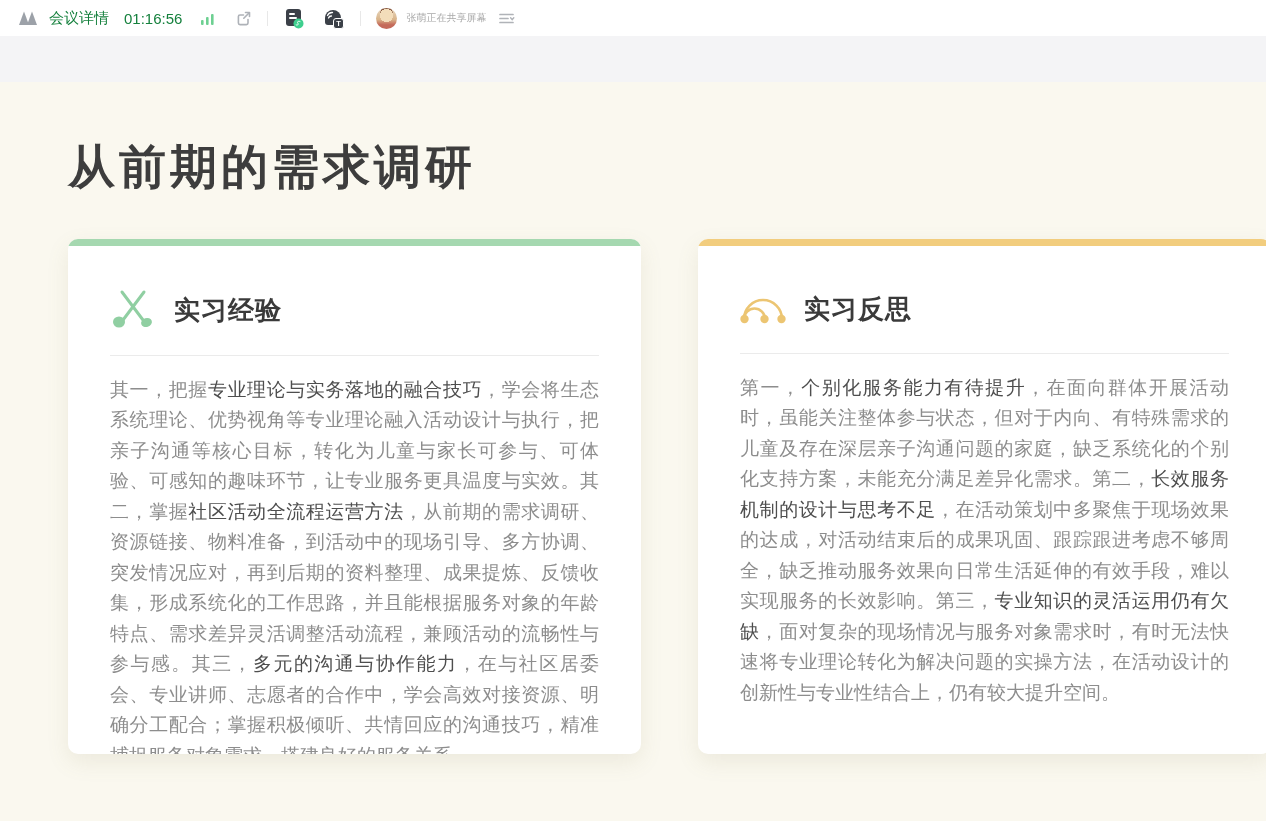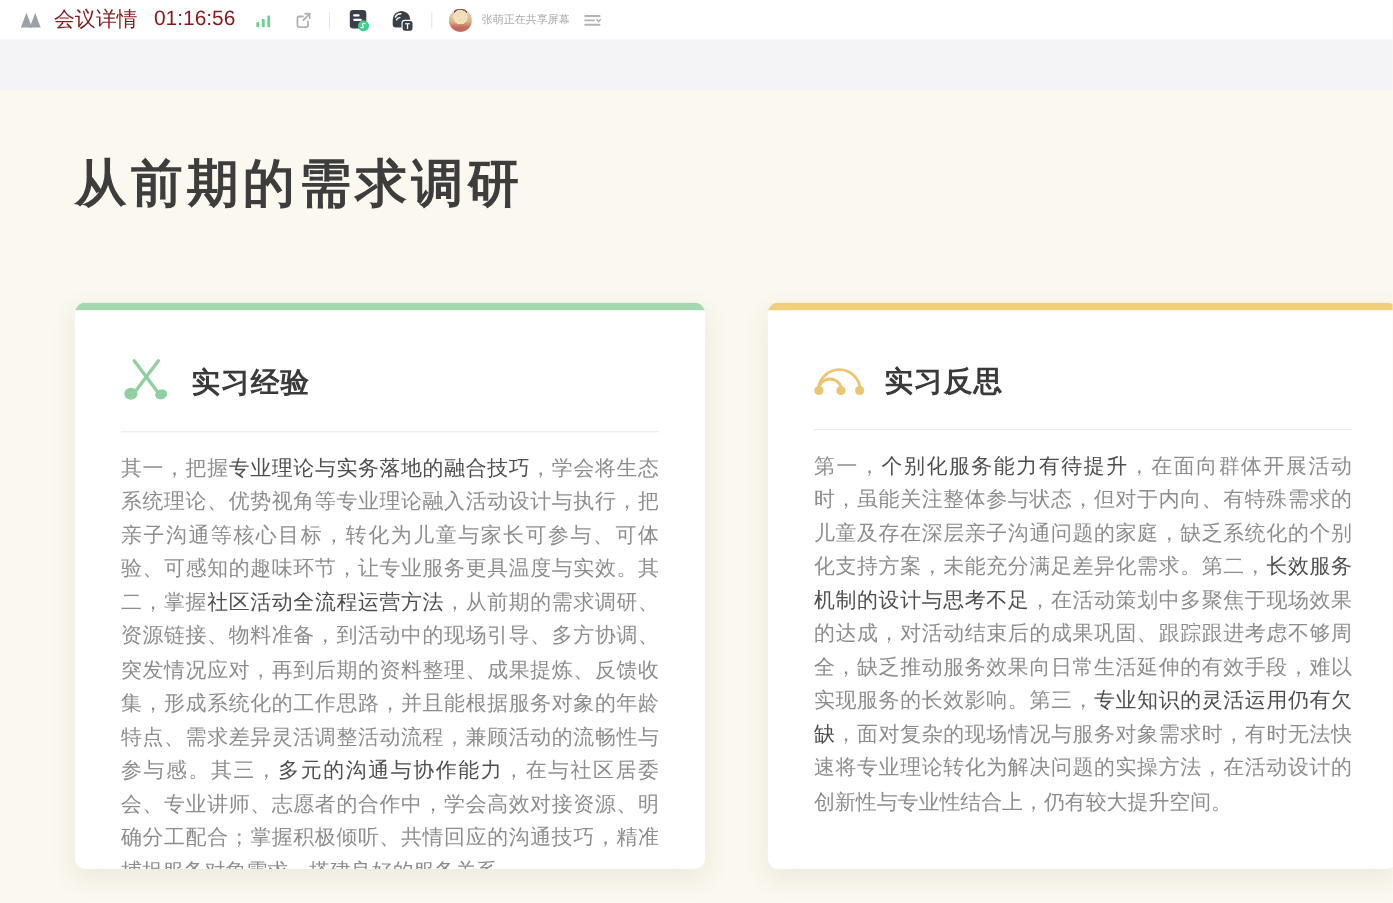--- a/index.html
+++ b/index.html
@@ -9,21 +9,21 @@
     font-family:"Liberation Sans", sans-serif;
     background:#faf8ef;
   }
 
   
   .topbar {
     height:36px; background:#ffffff;
     display:flex; align-items:center;
     padding:0 10px; white-space:nowrap;
   }
-  .tb-gray { color:#7f1d1d; font-size:19px;text-align:center; }
+  .tb-gray { color:#15803d; font-size:15px;text-align:center; }
   .tb-share-text { color:#a9a9a9; font-size:10px; }
   .tb-sep { width:1px; height:15px; background:#e8e8e8; margin:0 15px; }
   .tb-icon { flex:none; display:inline-flex; align-items:center; justify-content:center; }
   .logo-icon { margin-left:6px; color:#9ca1a8; }
   .meeting-label { margin-left:9px; }
   .timer { margin-left:15px; }
   .signal-icon { margin-left:18px; color:#6ed092; }
   .external-icon { margin-left:20px; color:#aeb2b8; }
   .dark-app-icon { color:#3b4048; }
   .dark-app-icon + .dark-app-icon { margin-left:15px; }
@@ -47,21 +47,20 @@
     margin:0; font-size:47px; font-weight:800;
     color:#3d3d3d; letter-spacing:4px; line-height:1.25;
   }
 
   .cards { display:flex; gap:57px; margin-top:42px; height:515px; }
   .card {
     flex:none; width:573px; height:515px;
     background:#ffffff; border-radius:10px;
     box-shadow:0 8px 22px rgba(140,130,90,0.12);
     overflow:hidden;
-    margin-top:36px;
   }
   .card-strip { height:7px; background:currentColor; }
   .card-inner { padding:42px 42px 0 42px; }
   .card-head { display:flex; align-items:center; gap:18px; }
   .card-icon { flex:none; }
   .card-title {
     font-size:26px; font-weight:800; color:#3a3a3a; letter-spacing:1px;
   }
   .card-divider { height:1px; background:#ebebeb; margin-top:21px; }
   .card-body {

